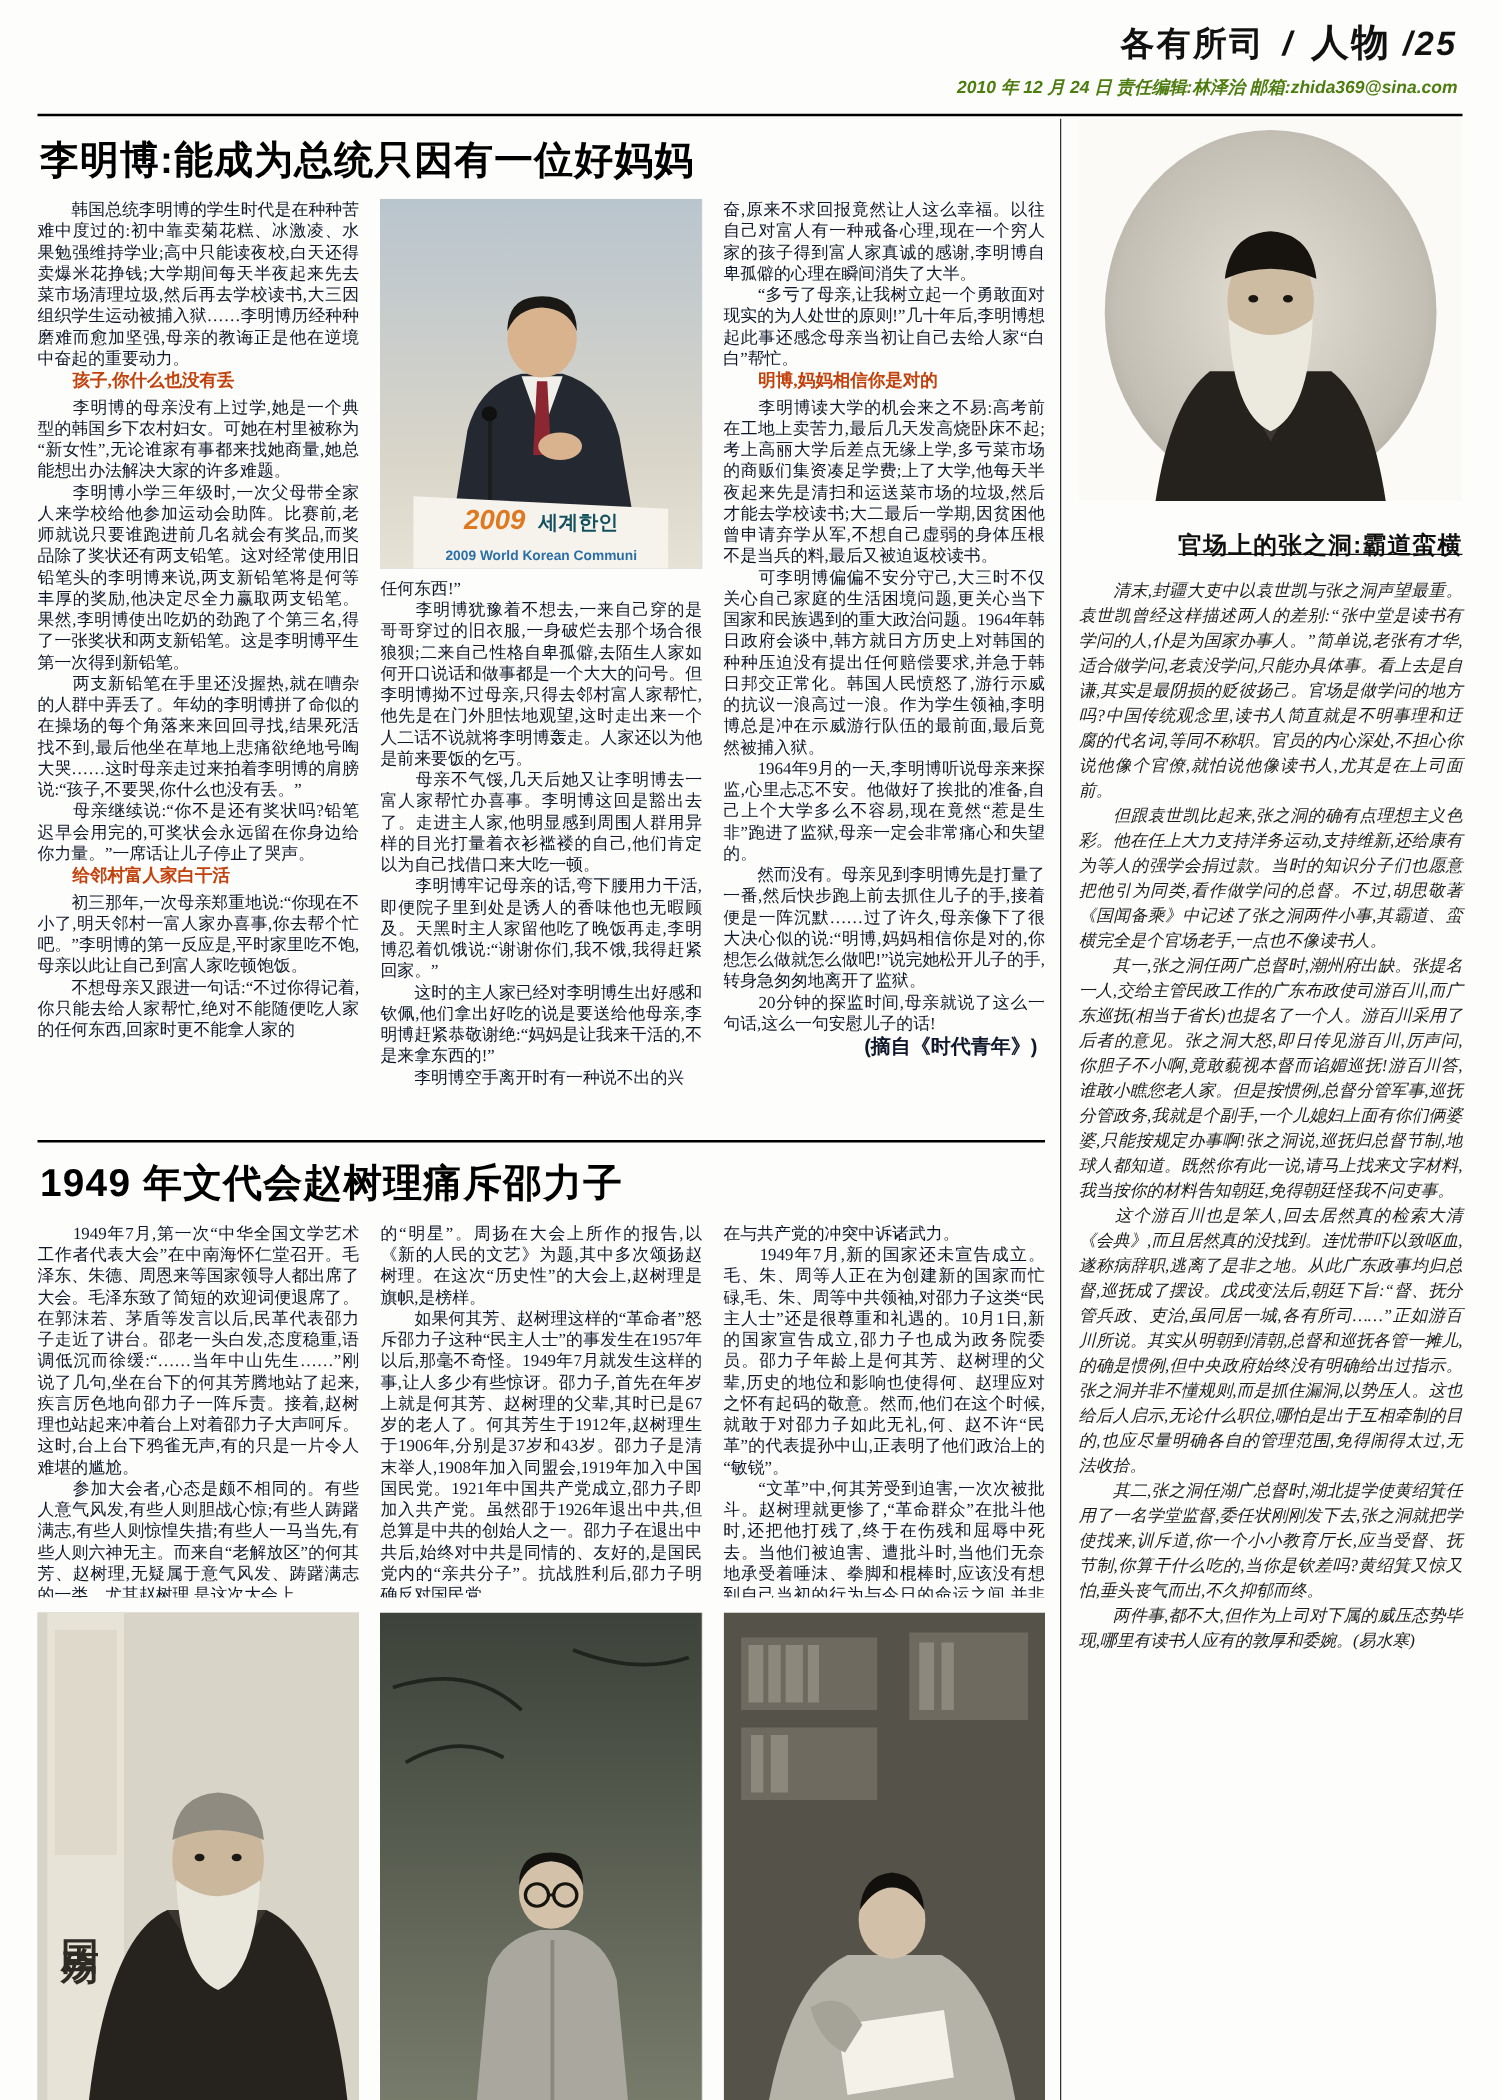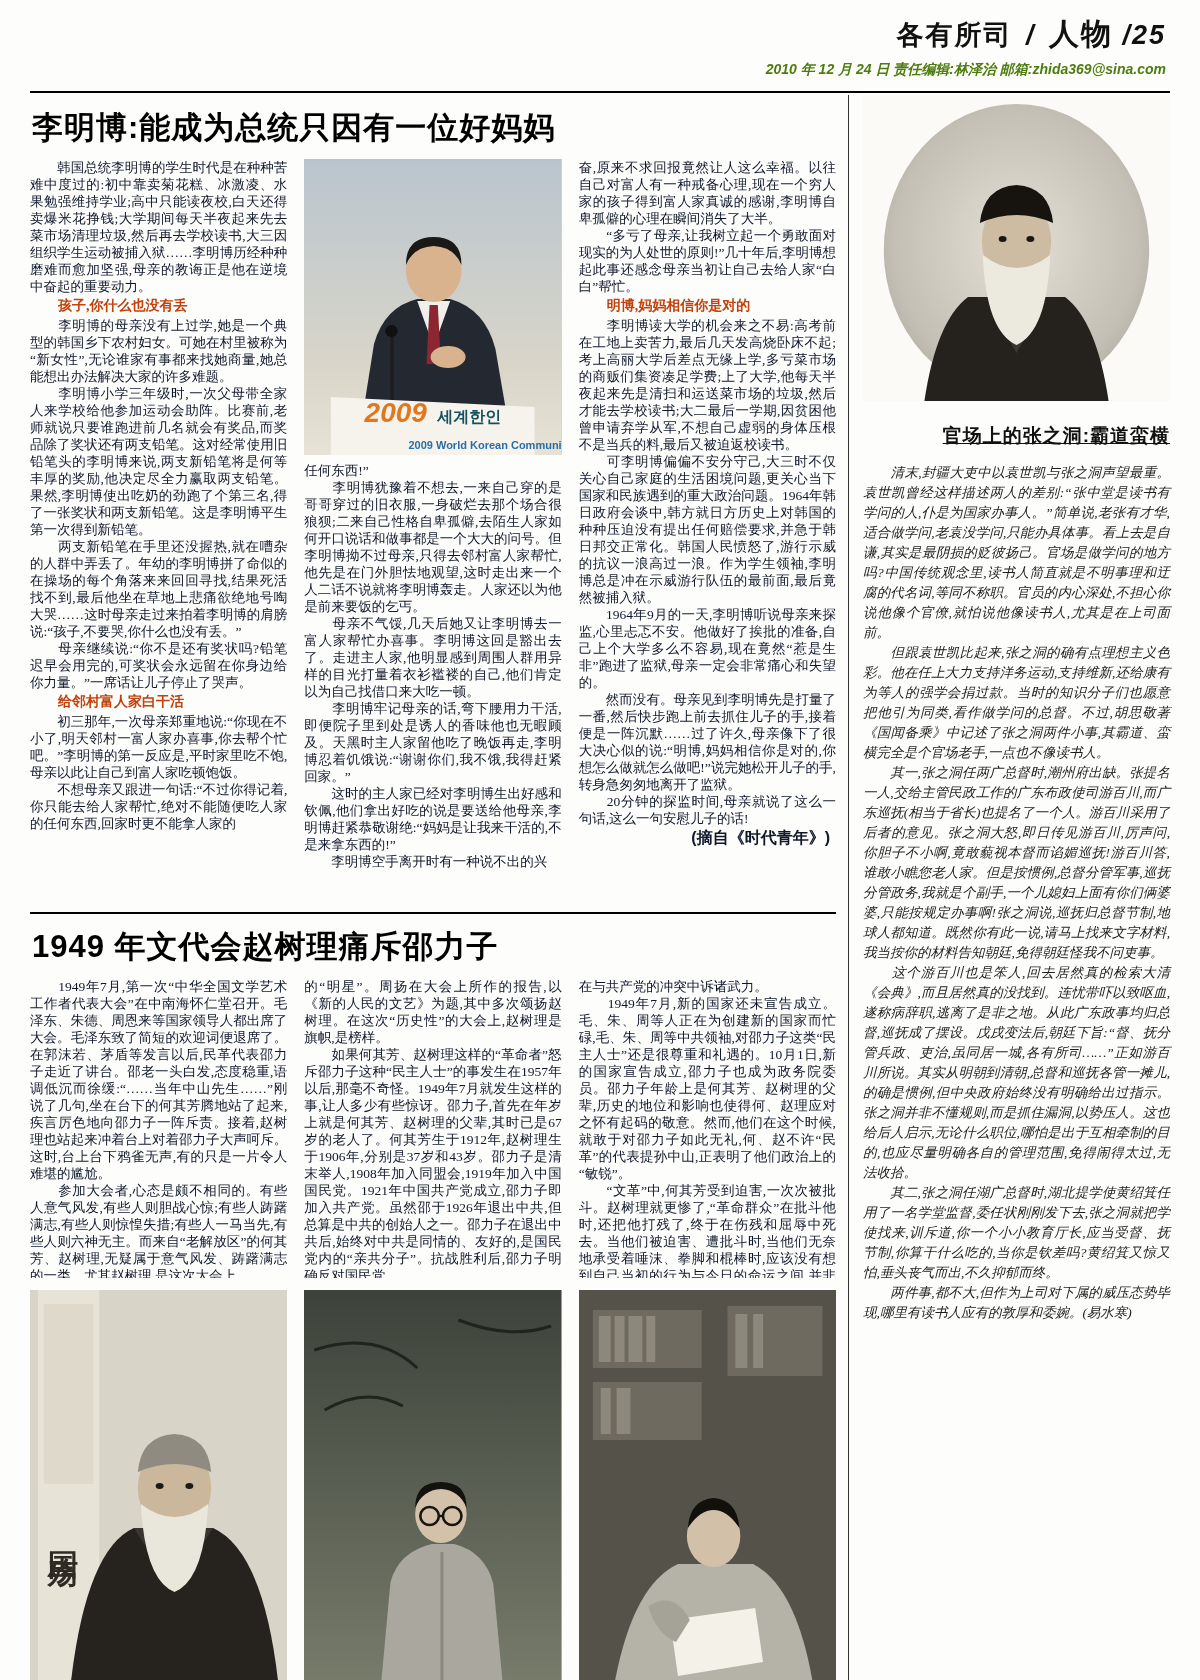--- a/index.html
+++ b/index.html
@@ -35,23 +35,23 @@
   .col h3 { font-family:Liberation Serif, serif; font-size:14px; line-height:22px;
     text-indent:2em; color:#c2410c; }
   .col p.attr { text-align:right; font-family:"Liberation Sans", sans-serif; font-weight:bold;
     font-size:16px; padding-right:6px; margin-top:2px; }
   .mid-rule { border-top:2px solid #000; margin:9px 0 0 0; }
   
   .lee-photo { position:relative; width:100%; height:296px; margin-bottom:7px; background:#cfd6da; overflow:hidden; }
   .lee-photo svg { position:absolute; inset:0; width:100%; height:100%; }
   .podium-text { position:absolute; left:0; right:0; bottom:26px; text-align:center;
     font-family:"Liberation Sans", sans-serif; white-space:nowrap; }
-  .podium-text .num { color:#e07820; font-weight:900; font-size:28px; font-style:italic; }
+  .podium-text .num { color:#e07820; font-weight:900; font-size:22px; font-style:italic; }
   .podium-text .kr { color:#15505e; font-weight:900; font-size:16px; padding-left:6px; }
-  .photo-band { position:absolute; left:0; right:0; bottom:4px; text-align:right;
+  .photo-band { position:absolute; left:0; right:0; bottom:4px; text-align:center;
     font-family:"Liberation Sans", sans-serif; font-size:11px; font-weight:bold; color:#2a6ea8; }
   
   .photo-row { display:flex; gap:17px; margin-top:12px; }
   .photo-cell { flex:1 1 0; min-width:0; }
   .photo-cell .pframe { position:relative; height:404px; overflow:hidden; background:#c9c5bb; }
   .photo-cell svg { position:absolute; inset:0; width:100%; height:100%; }
   .scroll-text { position:absolute; left:12px; top:238px; writing-mode:vertical-rl;
     font-size:30px; font-weight:bold; color:#2e2a24; letter-spacing:6px;
     font-family:"Liberation Serif", serif; }
   

